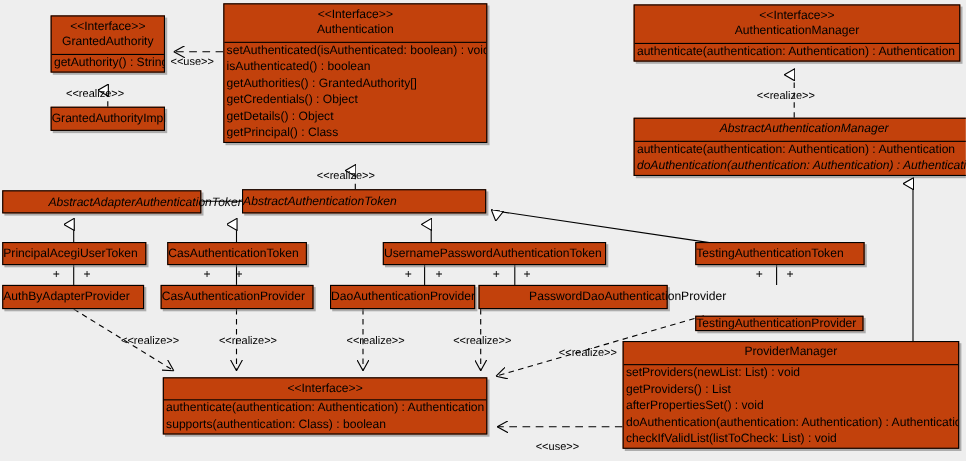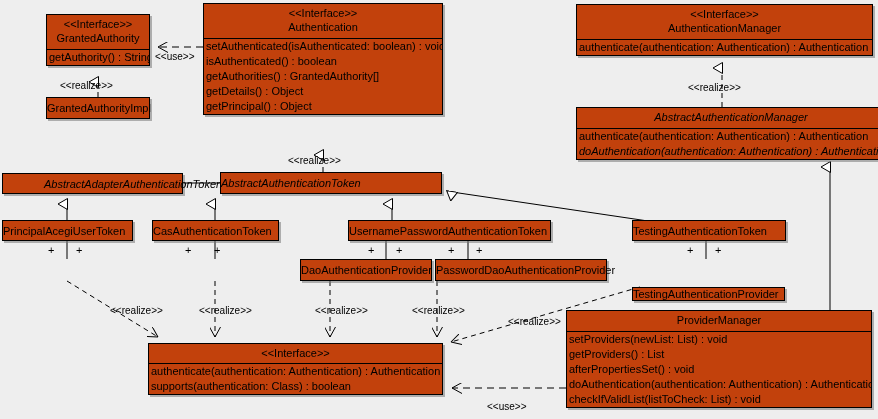--- a/index.html
+++ b/index.html
@@ -176,22 +176,23 @@
 
   <div class="uml-box" style="left:203px;top:3px;width:240px;">
     <div class="hdr">
       <span class="stereo">&lt;&lt;Interface&gt;&gt;</span>
       <span class="cname">Authentication</span>
     </div>
     <div class="compartment">
       <div class="op">setAuthenticated(isAuthenticated: boolean) : void</div>
       <div class="op">isAuthenticated() : boolean</div>
       <div class="op">getAuthorities() : GrantedAuthority[]</div>
+      <div class="op">getCredentials() : Object</div>
       <div class="op">getDetails() : Object</div>
-      <div class="op">getPrincipal() : Object</div>
+      <div class="op">getPrincipal() : Class</div>
     </div>
   </div>
 
   <div class="uml-box" style="left:576px;top:4px;width:297px;">
     <div class="hdr">
       <span class="stereo">&lt;&lt;Interface&gt;&gt;</span>
       <span class="cname">AuthenticationManager</span>
     </div>
     <div class="compartment">
       <div class="op">authenticate(authentication: Authentication) : Authentication</div>
@@ -225,27 +226,33 @@
   </div>
 
   <div class="uml-box simple" style="left:152px;top:220px;width:127px;height:21px;">
     <span>CasAuthenticationToken</span>
   </div>
 
   <div class="uml-box simple" style="left:632px;top:220px;width:154px;height:21px;">
     <span>TestingAuthenticationToken</span>
   </div>
 
-
+  <div class="uml-box simple" style="left:2px;top:259px;width:129px;height:22px;">
+    <span>AuthByAdapterProvider</span>
+  </div>
+
+  <div class="uml-box simple" style="left:146px;top:259px;width:139px;height:22px;">
+    <span>CasAuthenticationProvider</span>
+  </div>
 
   <div class="uml-box simple" style="left:300px;top:259px;width:132px;height:22px;">
     <span>DaoAuthenticationProvider</span>
   </div>
 
-  <div class="uml-box simple" style="left:435px;top:259px;width:172px;height:22px;">
+  <div class="uml-box simple" style="left:435px;top:259px;width:172px;height:22px;padding-left:45px;">
     <span>PasswordDaoAuthenticationProvider</span>
   </div>
 
   <div class="uml-box simple" style="left:632px;top:259px;width:153px;height:14px;margin-top:28px;">
     <span>TestingAuthenticationProvider</span>
   </div>
 
   <div class="uml-box" style="left:148px;top:343px;width:295px;">
     <div class="hdr">
       <span class="stereo">&lt;&lt;Interface&gt;&gt;</span>

